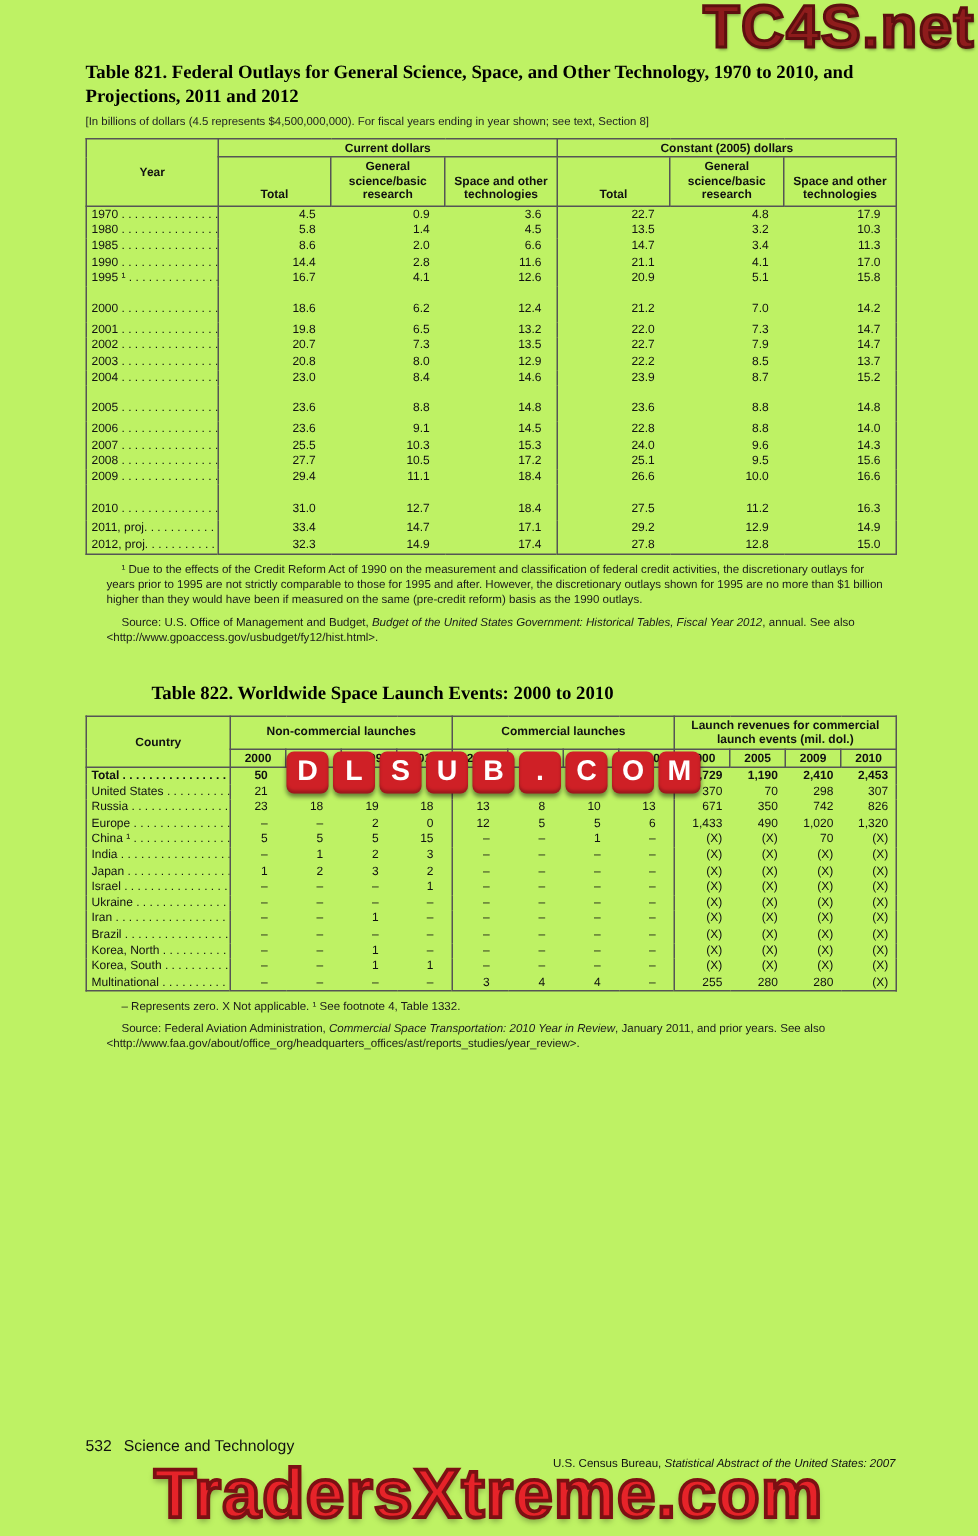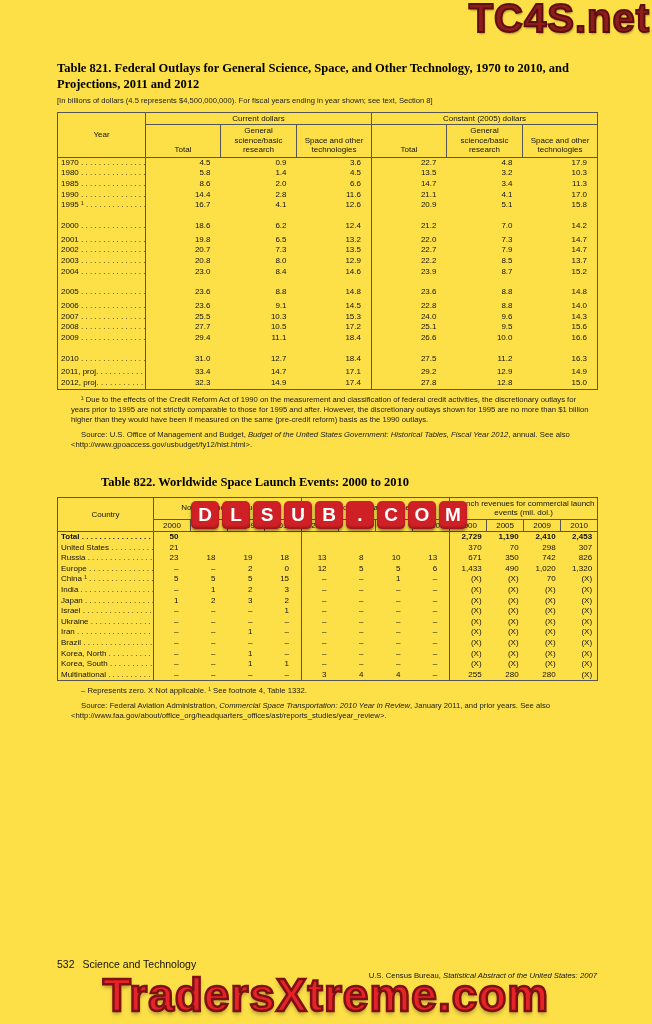--- a/index.html
+++ b/index.html
@@ -1,17 +1,17 @@
 <!DOCTYPE html>
 <html><head>
 <meta charset="utf-8">
 <style>
   html,body{margin:0;padding:0;background:#e8e8e8;}
   .page{
-    position:relative;width:652px;height:1024px;margin:0 auto;background:#fde047;
+    position:relative;width:652px;height:1024px;margin:0 auto;background:#bef264;
     font-family:"Liberation Sans",sans-serif;color:#1a1a1a;overflow:hidden;
   }
   .content{padding:40px 55px 0 57px;}
 
   
   .wm-top{
     position:absolute;top:-4px;right:2px;
     font-family:"Liberation Sans",sans-serif;font-weight:bold;font-size:40px;letter-spacing:1px;
     color:#8e1c1c;-webkit-text-stroke:2px #5d0f0f;text-shadow:1px 2px 2px rgba(0,0,0,.35);
   }
@@ -29,29 +29,28 @@
     position:absolute;bottom:2px;left:0;width:100%;text-align:center;z-index:5;
     font-family:"Liberation Sans",sans-serif;font-weight:bold;font-size:46px;letter-spacing:1px;
     color:#e62329;-webkit-text-stroke:2.5px #7c1013;text-shadow:0 3px 4px rgba(0,0,0,.35);
     white-space:nowrap;
   }
 
   
   .tbl-title{
     font-family:"Liberation Serif",serif;font-weight:bold;font-size:12.5px;line-height:1.28;
     color:#000;
-    margin-top:20px;
   }
   .bracket-note{font-size:7.6px;margin-top:4px;color:#222;}
 
   
   table{border-collapse:collapse;table-layout:fixed;font-size:8px;color:#111;}
   .t821{width:540px;margin-top:7px;border:1px solid #555;}
   .t822{width:540px;margin-top:7px;border:1px solid #555;}
-  th{font-weight:normal;}
+  th{font-weight:bold;}
   thead th{border:1px solid #555;padding:1px 2px;line-height:1.18;text-align:center;}
   thead th.vmid{vertical-align:middle;}
   thead th.vbot{vertical-align:bottom;padding-bottom:2px;}
   tbody td{height:10.6px;line-height:10.6px;text-align:right;padding:0 10px 0 2px;white-space:nowrap;}
   .t822 tbody td{padding:0 12px 0 2px;}
   .t822 tbody td.rev{padding:0 5px 0 2px;}
   tbody td.rowlabel{
     text-align:right;padding:0 0 0 3px;overflow:hidden;white-space:nowrap;
   }
   tbody td.rowlabel::after{content:" . . . . . . . . . . . . . . . . . . . . . . . . . . .";color:#111;}

